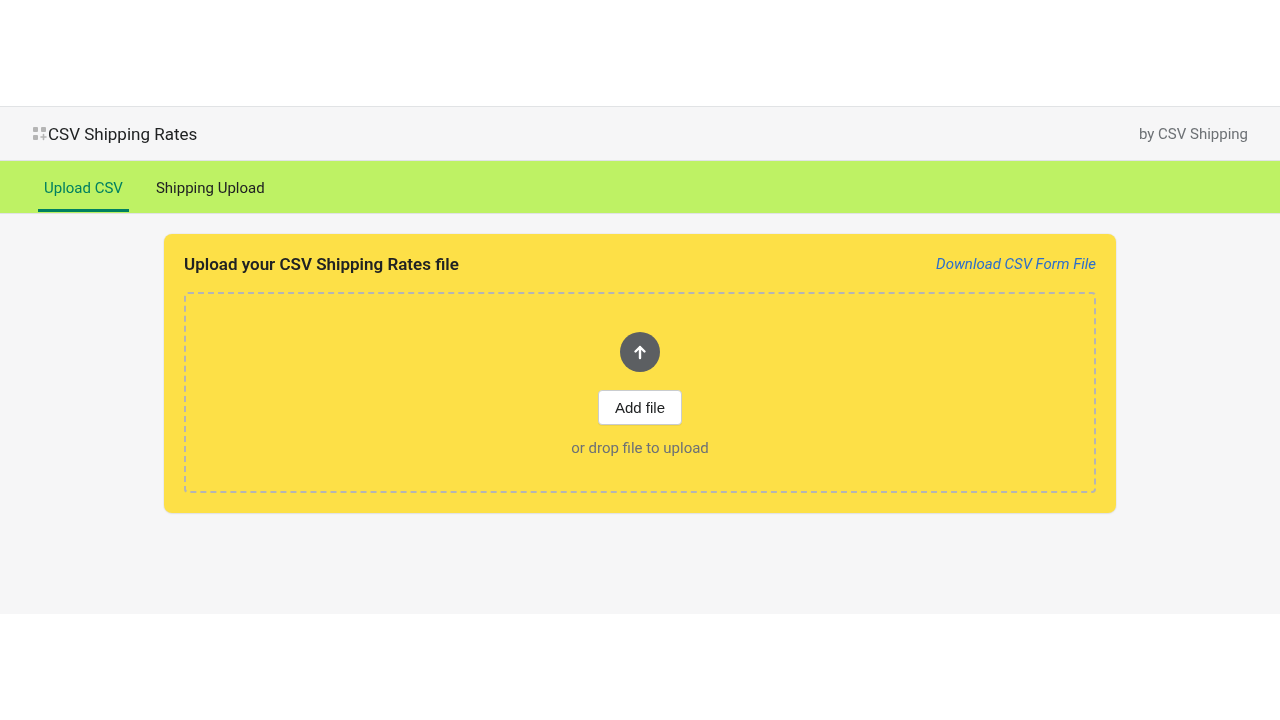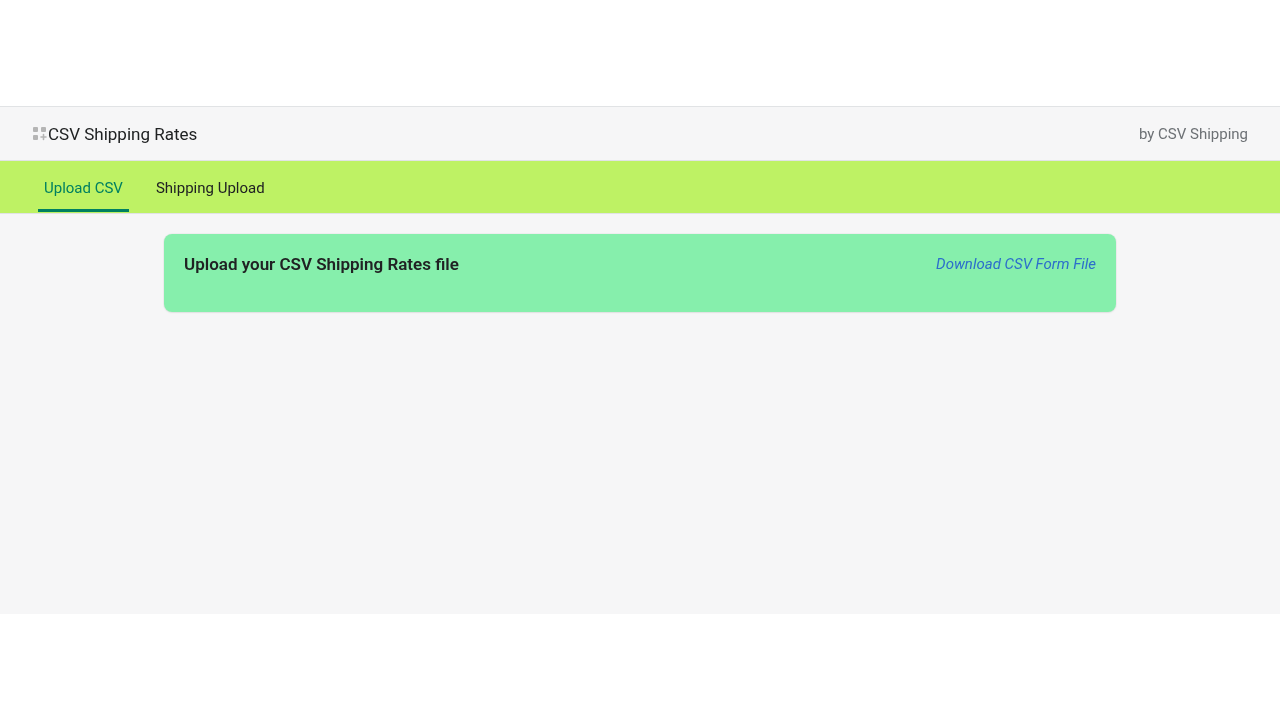--- a/index.html
+++ b/index.html
@@ -76,21 +76,21 @@
     }
 
     .content-area {
       background: #f6f6f7;
       padding: 20px 0 48px 0;
       min-height: 400px;
     }
     .card {
       width: 952px;
       margin: 0 auto;
-      background: #86efac;
+      background: #fde047;
       border-radius: 8px;
       padding: 20px;
       box-shadow: 0 0 0 1px rgba(0,0,0,0.03), 0 1px 2px rgba(0,0,0,0.06);
     }
     .card-header {
       display: flex;
       justify-content: space-between;
       align-items: center;
       margin-bottom: 18px;
     }
@@ -172,14 +172,23 @@
   <div class="tab active">Upload CSV</div>
   <div class="tab">Shipping Upload</div>
 </div>
 
 <div class="content-area">
   <div class="card">
     <div class="card-header">
       <div class="card-title">Upload your CSV Shipping Rates file</div>
       <a class="download-link">Download CSV Form File</a>
     </div>
+    <div class="dropzone">
+      <div class="upload-circle">
+        <svg width="20" height="20" viewBox="0 0 20 20">
+          <path d="M10 16 V5 M10 5 L5.5 9.5 M10 5 L14.5 9.5" stroke="#ffffff" stroke-width="2.4" stroke-linecap="round" stroke-linejoin="round" fill="none"></path>
+        </svg>
+      </div>
+      <button class="add-file-button">Add file</button>
+      <div class="drop-hint">or drop file to upload</div>
+    </div>
   </div>
 </div>
 
 </body></html>

